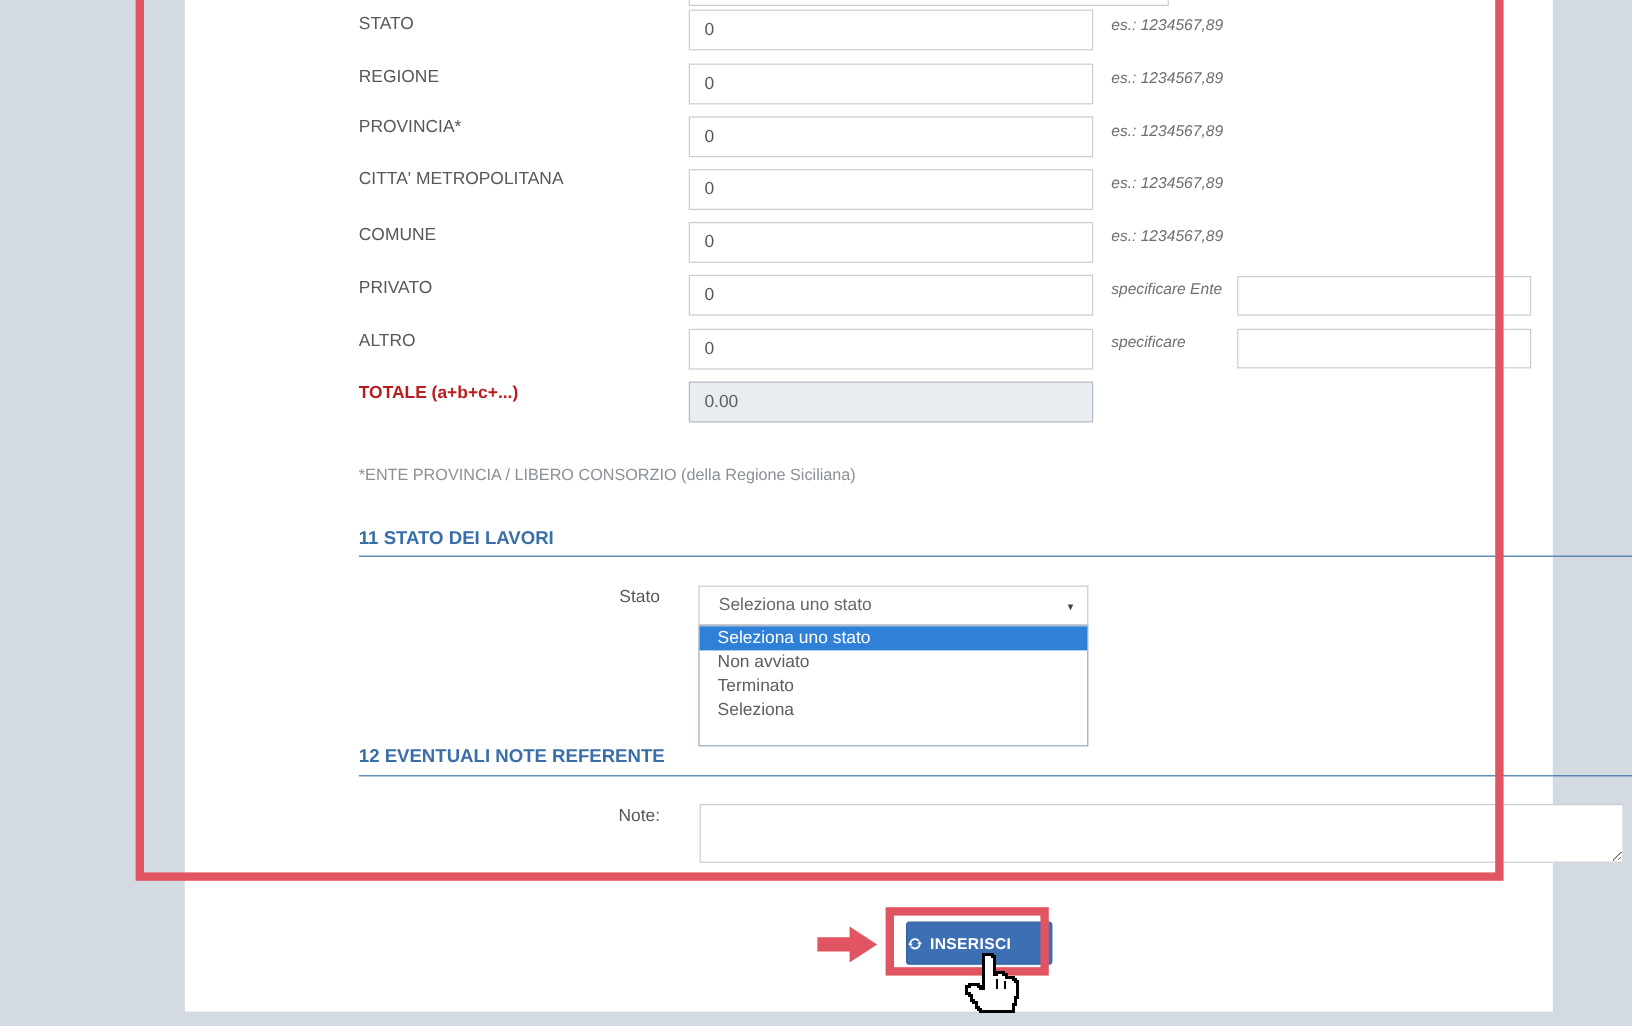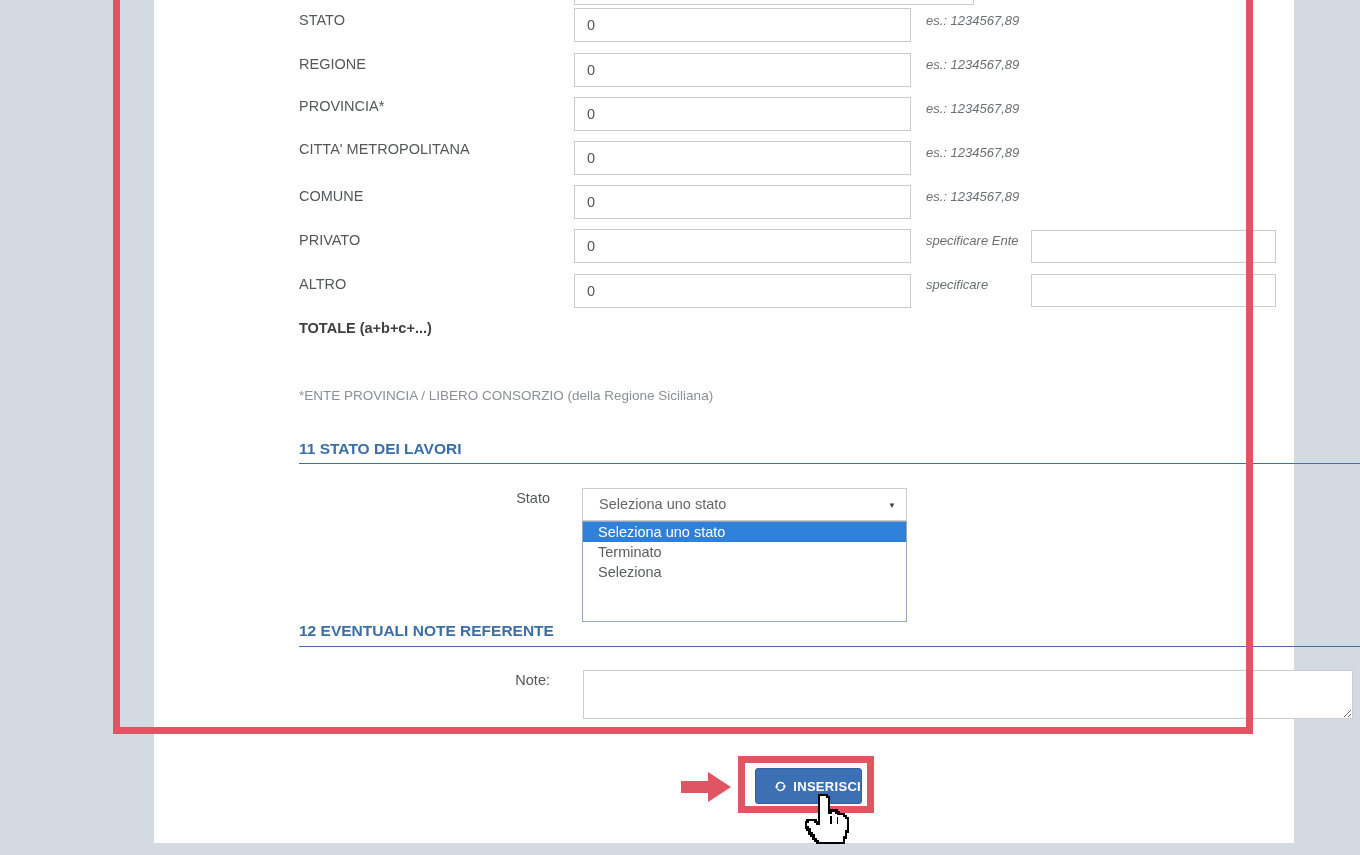--- a/index.html
+++ b/index.html
@@ -21,21 +21,21 @@
     border:7px solid #e15562; pointer-events:none; z-index:40;
   }
   
   .cutoff-input {
     position:absolute; left:420px; top:-30px; width:400px; height:35px;
     border:1px solid #c9cdd1; background:#fff;
   }
   .form-label {
     position:absolute; left:145px; font-size:14.5px; color:#54585b; white-space:nowrap;
   }
-  .form-label.bold { font-weight:bold; color:#404040; }
+  .form-label.bold { font-weight:bold; color:#b91c1c; }
   .txt-input {
     position:absolute; left:420px; width:337px; height:34px;
     border:1px solid #c9cdd1; background:#fff; color:#555;
     font-size:14.5px; padding:0 0 0 12px;
     font-family:"Liberation Sans","DejaVu Sans",sans-serif;
   }
   .txt-input.total {
     background:#e9edf1; border:1px solid #b4bcc4; color:#5a5e61;
   }
   .hint {
@@ -81,24 +81,24 @@
     border:1px solid #c9cdd1; resize:both; font-size:14px; color:#555; padding:6px 10px;
     font-family:"Liberation Sans","DejaVu Sans",sans-serif;
   }
   
   .arrow-icon { position:absolute; left:527px; top:772px; z-index:50; }
   .button-annotation-box {
     position:absolute; left:584px; top:756px; width:136px; height:57px;
     border:7px solid #e15562; z-index:50; pointer-events:none;
   }
   .inserisci-btn {
-    position:absolute; left:601px; top:768px; width:107px; height:36px;
+    position:absolute; left:601px; top:768px; width:122px; height:36px;
     background:#3d6fb4; border:1px solid #35619e; border-radius:3px;
     color:#fff; font-size:13px; font-weight:bold; letter-spacing:.3px;
-    display:flex; align-items:center; justify-content:flex-end; gap:6px;
+    display:flex; align-items:center; justify-content:flex-start; gap:6px;
     cursor:pointer; z-index:49;
     font-family:"Liberation Sans","DejaVu Sans",sans-serif;
   }
   .cursor-hand { position:absolute; left:646px; top:793px; z-index:60; pointer-events:none; }
 </style>
 </head>
 <body>
 
 <div class="panel">
   <div class="cutoff-input"></div>
@@ -127,33 +127,35 @@
   <input class="txt-input" style="top: 229px;" value="0">
   <div class="hint" style="top:233px">specificare Ente</div>
   <input class="extra-input" style="top: 230px;" value="">
 
   <div class="form-label" style="top:276px">ALTRO</div>
   <input class="txt-input" style="top: 274px;" value="0">
   <div class="hint" style="top:277px">specificare</div>
   <input class="extra-input" style="top: 274px;" value="">
 
   <div class="form-label bold" style="top:320px">TOTALE (a+b+c+...)</div>
+  <input class="txt-input total" style="top: 318px;" disabled="" value="0.00">
 
   <div class="footnote">*ENTE PROVINCIA / LIBERO CONSORZIO (della Regione Siciliana)</div>
 
   <div class="section-title" style="top:440px">11 STATO DEI LAVORI</div>
   <div class="section-rule" style="top:463px"></div>
 
   <div class="inline-label" style="left:300px; top:490px; width:96px;">Stato</div>
   <div class="select-box">
     <span class="sel-text">Seleziona uno stato</span>
     <span class="caret">▼</span>
   </div>
   <div class="dropdown-list">
     <div class="dropdown-item selected">Seleziona uno stato</div>
+    <div class="dropdown-item">Non avviato</div>
     <div class="dropdown-item">Terminato</div>
     <div class="dropdown-item">Seleziona</div>
   </div>
 
   <div class="section-title" style="top:622px">12 EVENTUALI NOTE REFERENTE</div>
   <div class="section-rule" style="top:646px"></div>
 
   <div class="inline-label" style="left:300px; top:672px; width:96px;">Note:</div>
   <textarea class="note-textarea" style=""></textarea>
 

